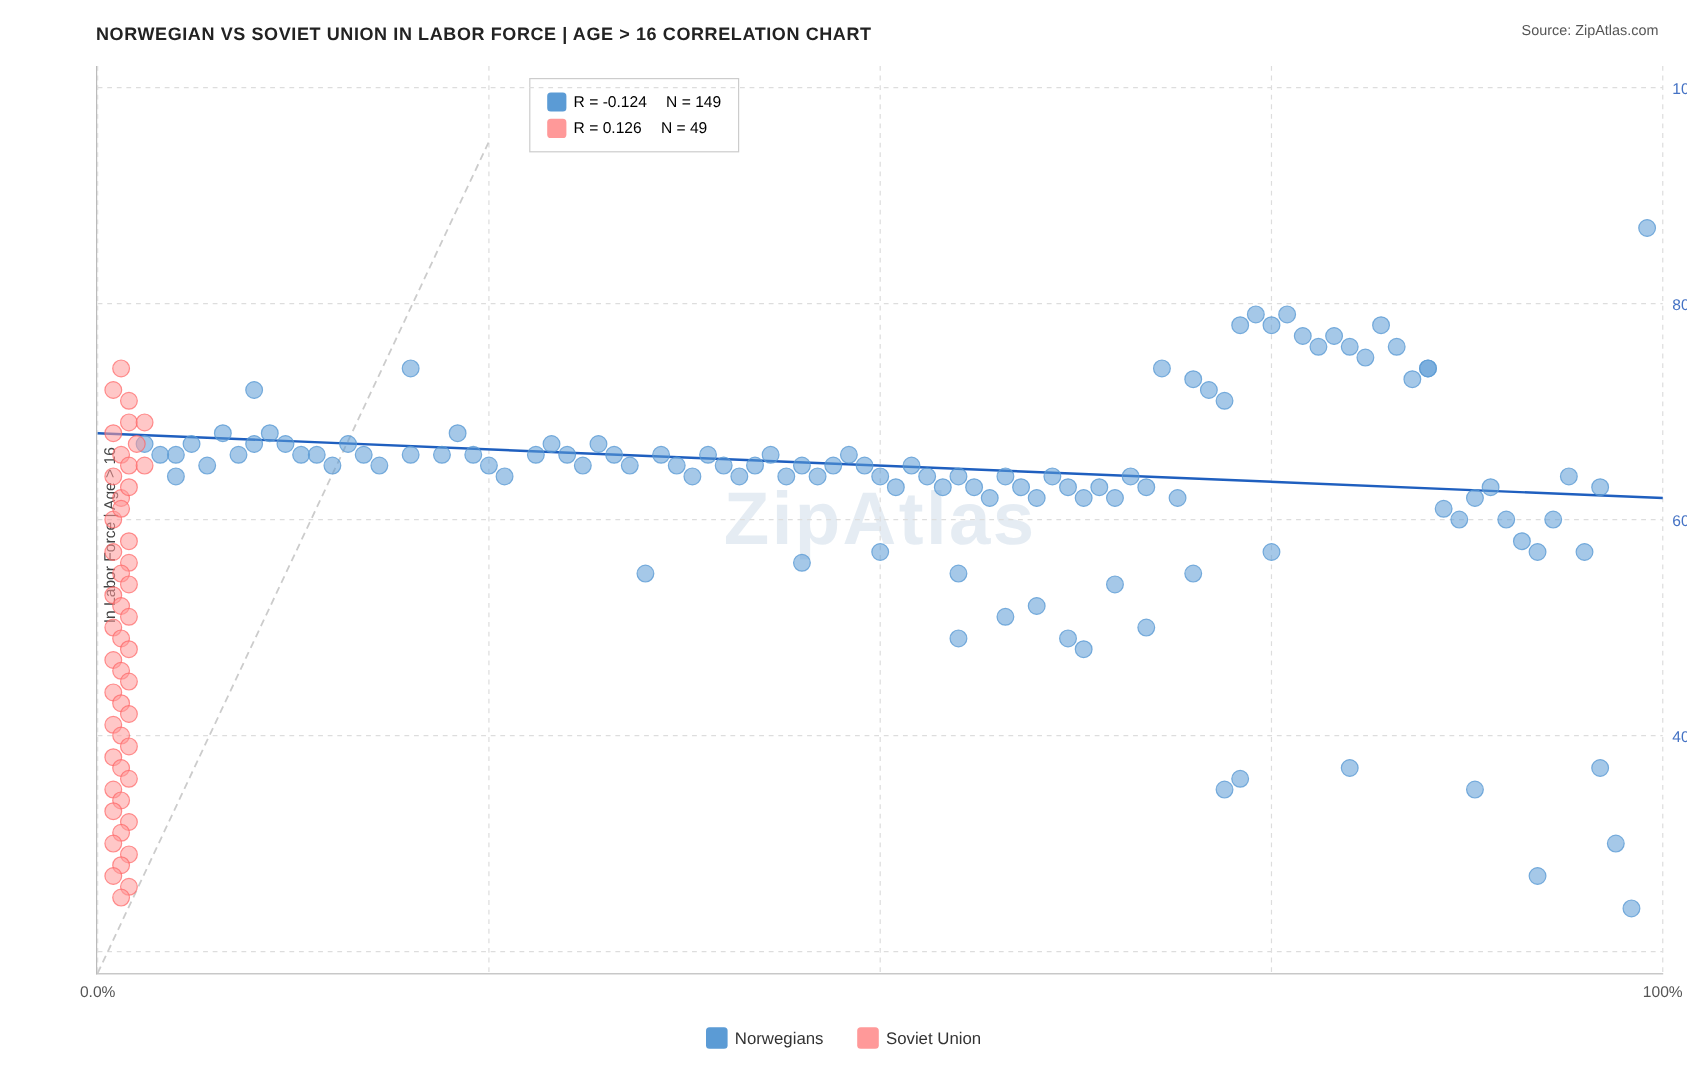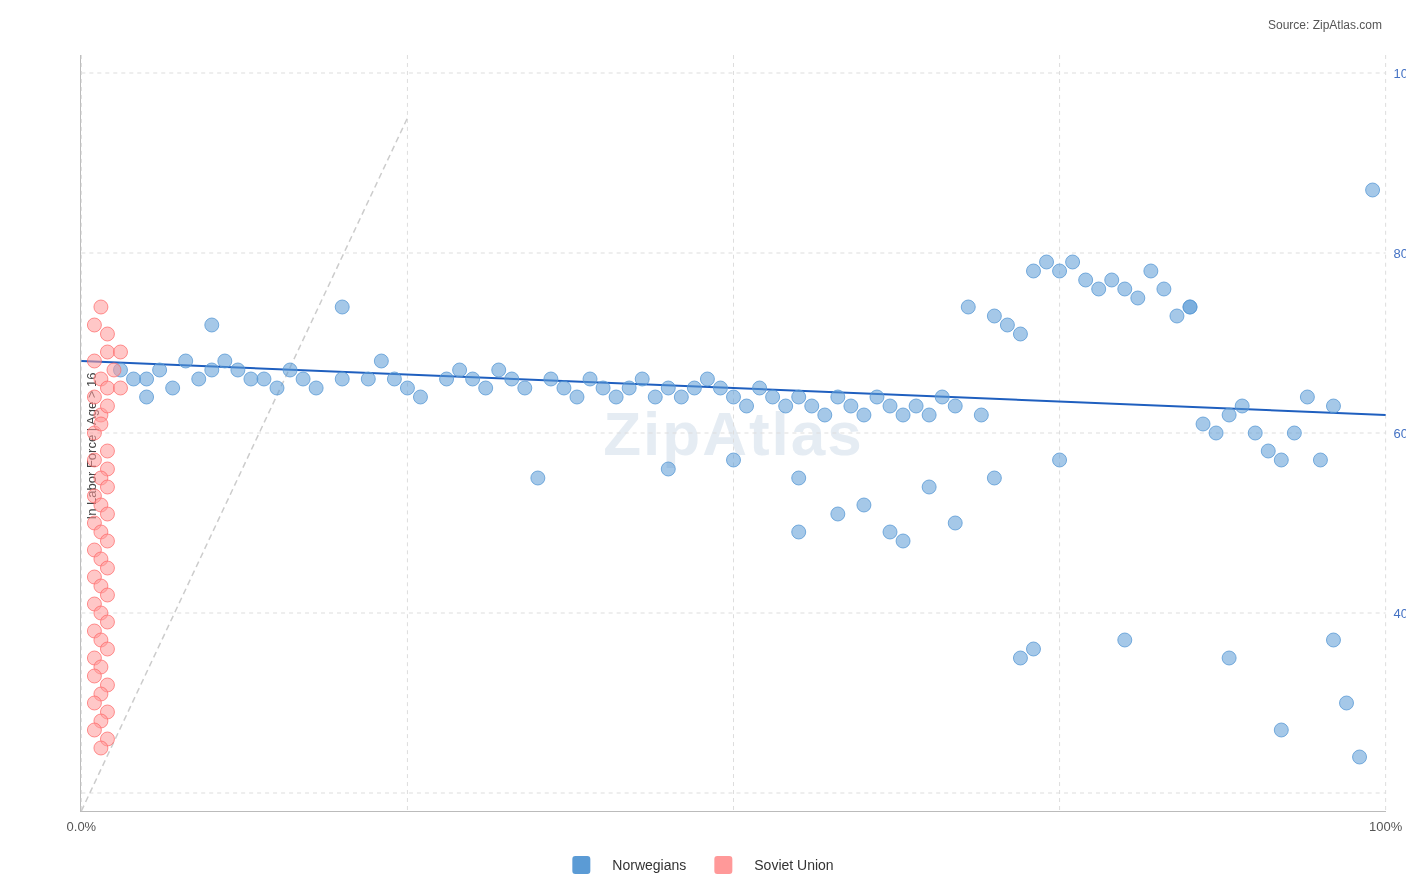--- a/index.html
+++ b/index.html
@@ -89,39 +89,52 @@
       transform: translateX(-50%);
       display: flex;
       align-items: center;
       gap: 28px;
       font-size: 14px;
       color: #333;
     }
     .bottom-legend-item {
       display: flex;
       align-items: center;
-      gap: 22px;
+      gap: 6px;
     }
     .bottom-swatch {
       width: 18px;
       height: 18px;
       border-radius: 3px;
     }
   </style>
 </head>
 <body>
 
 <div class="chart-container">
+  <div class="chart-title">NORWEGIAN VS SOVIET UNION IN LABOR FORCE | AGE &gt; 16 CORRELATION CHART</div>
   <div class="source-label">Source: ZipAtlas.com</div>
   <div class="y-axis-label">In Labor Force | Age &gt; 16</div>
 
   <div class="chart-area" id="chartArea">
 
     <div class="watermark">ZipAtlas</div>
 
+    <div class="legend-box">
+      <div class="legend-row">
+        <span class="legend-swatch" style="background:#5B9BD5;"></span>
+        <span>R = -0.124</span>
+        <span style="margin-left:10px;">N = 149</span>
+      </div>
+      <div class="legend-row">
+        <span class="legend-swatch" style="background:#FF9999;"></span>
+        <span>R =  0.126</span>
+        <span style="margin-left:10px;">N =  49</span>
+      </div>
+    </div>
 
     <svg id="chartSvg" style="position:absolute;top:0;left:0;width:100%;height:100%;overflow:visible;" viewBox="0 0 1306 757">
         <line x1="0" x2="1306" y1="738.9761904761905" y2="738.9761904761905" stroke="#ddd" stroke-dasharray="4,4"></line>
         <line x1="0" x2="1306" y1="558.7380952380952" y2="558.7380952380952" stroke="#ddd" stroke-dasharray="4,4"></line>
         <line x1="0" x2="1306" y1="378.5" y2="378.5" stroke="#ddd" stroke-dasharray="4,4"></line>
         <line x1="0" x2="1306" y1="198.2619047619047" y2="198.2619047619047" stroke="#ddd" stroke-dasharray="4,4"></line>
         <line x1="0" x2="1306" y1="18.02380952380952" y2="18.02380952380952" stroke="#ddd" stroke-dasharray="4,4"></line>
         <line x1="0" x2="0" y1="0" y2="757" stroke="#ddd" stroke-dasharray="4,4"></line>
         <line x1="326.5" x2="326.5" y1="0" y2="757" stroke="#ddd" stroke-dasharray="4,4"></line>
         <line x1="653" x2="653" y1="0" y2="757" stroke="#ddd" stroke-dasharray="4,4"></line>

